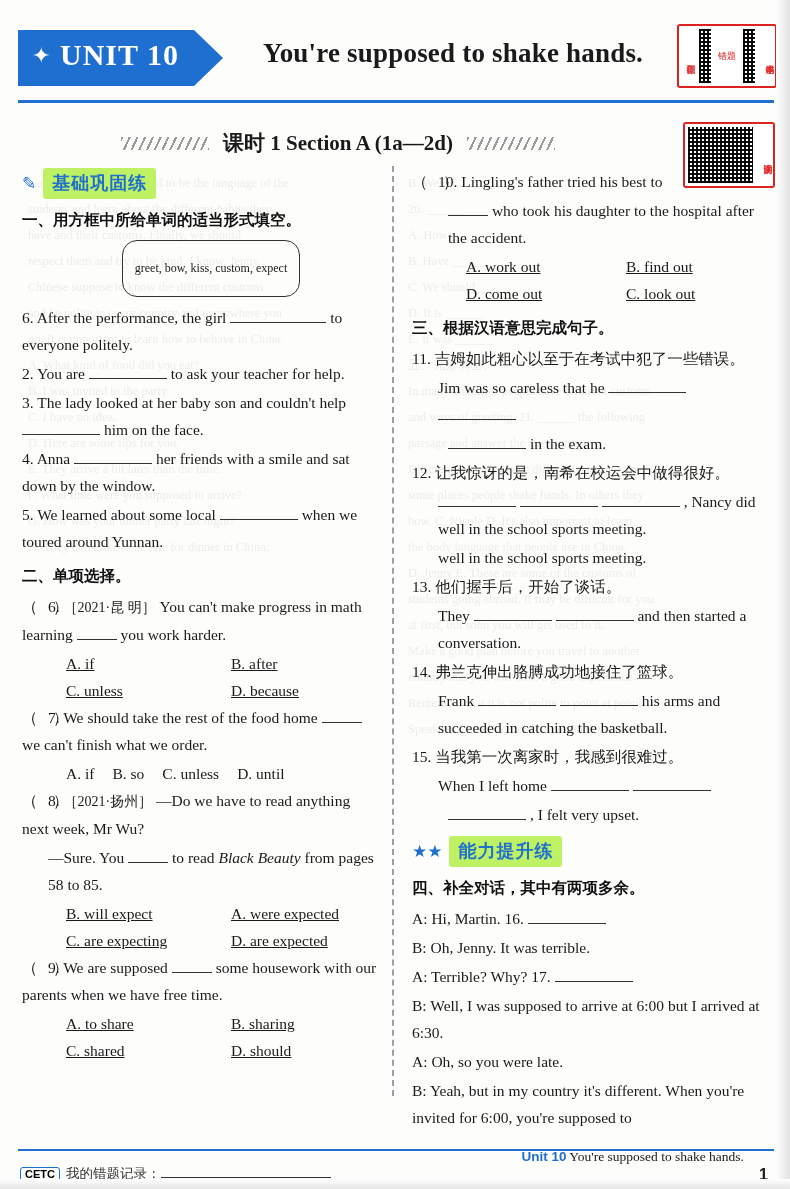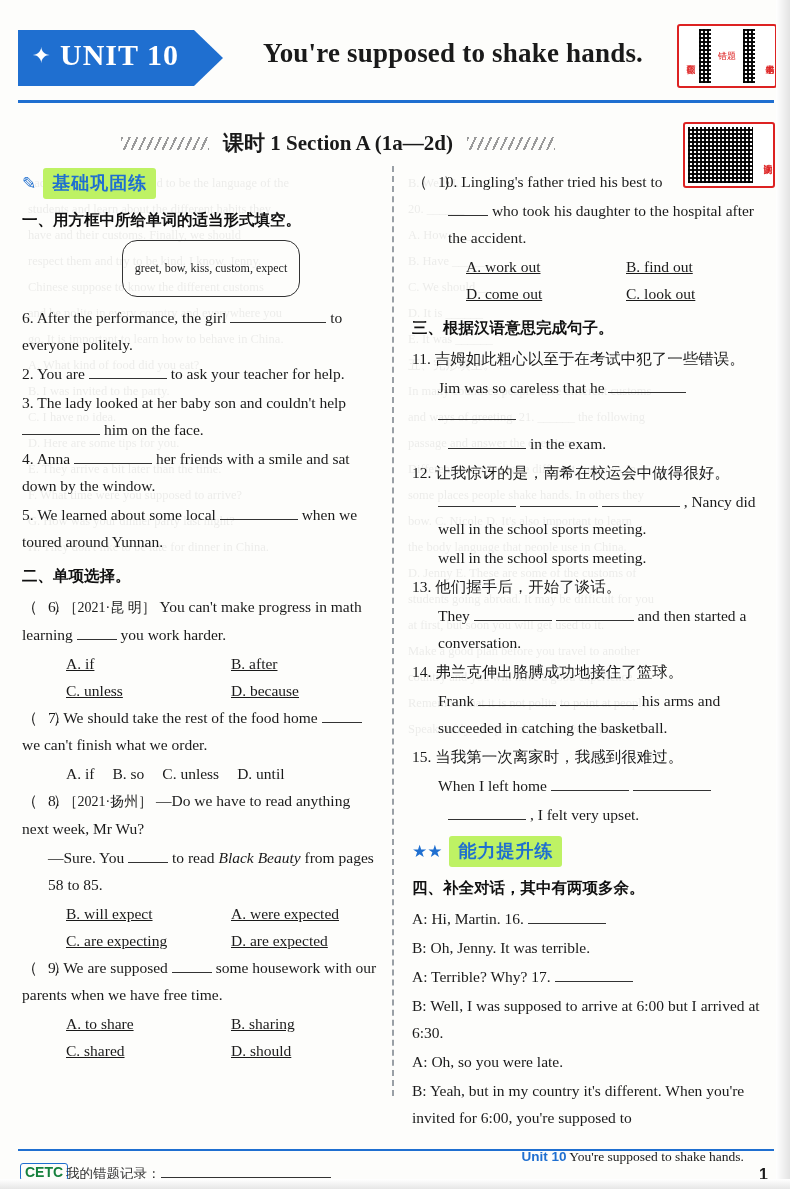--- a/index.html
+++ b/index.html
@@ -145,21 +145,21 @@
   .ind2{padding-left:36px;}
 
   
   .footer{
     position:absolute;left:0;bottom:0;width:790px;height:44px;
   }
   .foot-rule{position:absolute;left:18px;bottom:38px;width:756px;height:2px;background:#1f6fd0;}
   .cetc{
     position:absolute;left:20px;bottom:8px;
     font-family:"Liberation Sans", sans-serif;font-weight:bold;
-    font-size:14px;color:#15803d;border:1.5px solid #1f6fd0;border-radius:3px;
+    font-size:11px;color:#000000;border:1.5px solid #1f6fd0;border-radius:3px;
     padding:0px 4px;
   }
   .mynote{
     position:absolute;left:66px;bottom:6px;font-size:13.5px;color:#333;
   }
   .mynote .ln{display:inline-block;border-bottom:1px solid #333;width:170px;}
   .foot-right{
     position:absolute;right:46px;bottom:24px;font-size:13.5px;
     font-family:"Liberation Serif", serif;
   }

